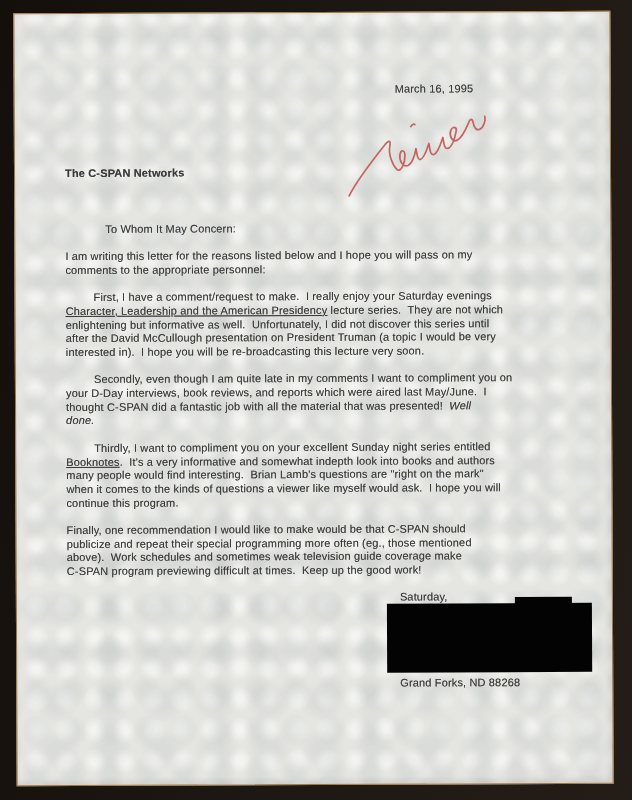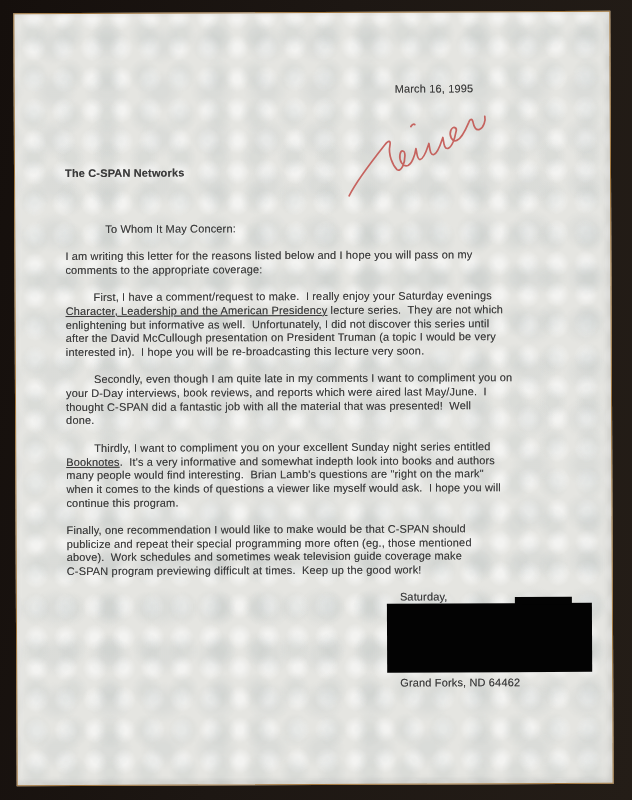--- a/index.html
+++ b/index.html
@@ -23,21 +23,21 @@
     transform:rotate(-0.25deg);
     transform-origin:50% 50%;
     box-sizing:border-box;
     color:#3a3a3a;
     font-size:11px;
     letter-spacing:0.15px;
   }
   .abs{position:absolute;}
   .line,.bline{white-space:pre;line-height:13.7px;}
   .u{text-decoration:underline;text-underline-offset:1px;}
-  .i{}
+  .i{font-style:italic;}
   .para{margin-bottom:13.7px;}
   .para.indent .bline:first-child{text-indent:28px;}
   #date-line{left:380px;top:70px;}
   #recipient{left:50px;top:153px;font-weight:bold;}
   #salutation{left:50px;top:209px;margin-left:40px;}
   #letter-body{left:50px;top:236px;width:515px;}
   #closing{left:383px;top:578px;}
   #redact-main{left:370px;top:591px;width:205px;height:69px;background:#030303;}
   #redact-bump{left:498px;top:585px;width:57px;height:8px;background:#030303;}
   #location-line{left:383px;top:664px;}
@@ -77,21 +77,21 @@
 
   <div id="recipient" class="abs soft">
       <div class="line">The C-SPAN Networks</div>
     </div>
 
   <div id="salutation" class="abs soft">To Whom It May Concern:</div>
 
   <div id="letter-body" class="abs soft">
       <div class="para">
         <div class="bline"><span>I am writing this letter for the reasons listed below and I hope you will pass on my</span></div>
-        <div class="bline"><span>comments to the appropriate coverage:</span></div>
+        <div class="bline"><span>comments to the appropriate personnel:</span></div>
       </div>
       <div class="para indent">
         <div class="bline"><span>First, I have a comment/request to make.  I really enjoy your Saturday evenings</span></div>
         <div class="bline"><span class="u">Character, Leadership and the American Presidency</span><span> lecture series.  They are not which</span></div>
         <div class="bline"><span>enlightening but informative as well.  Unfortunately, I did not discover this series until</span></div>
         <div class="bline"><span>after the David McCullough presentation on President Truman (a topic I would be very</span></div>
         <div class="bline"><span>interested in).  I hope you will be re-broadcasting this lecture very soon.</span></div>
       </div>
       <div class="para indent">
         <div class="bline"><span>Secondly, even though I am quite late in my comments I want to compliment you on</span></div>
@@ -112,15 +112,15 @@
         <div class="bline"><span>above).  Work schedules and sometimes weak television guide coverage make</span></div>
         <div class="bline"><span>C-SPAN program previewing difficult at times.  Keep up the good work!</span></div>
       </div>
     </div>
 
   <div id="closing" class="abs soft">Saturday,</div>
 
   <div id="redact-main" class="abs"></div>
   <div id="redact-bump" class="abs"></div>
 
-  <div id="location-line" class="abs soft">Grand Forks, ND 64462</div>
+  <div id="location-line" class="abs soft">Grand Forks, ND 88268</div>
 
 </div>
 
 </body></html>

